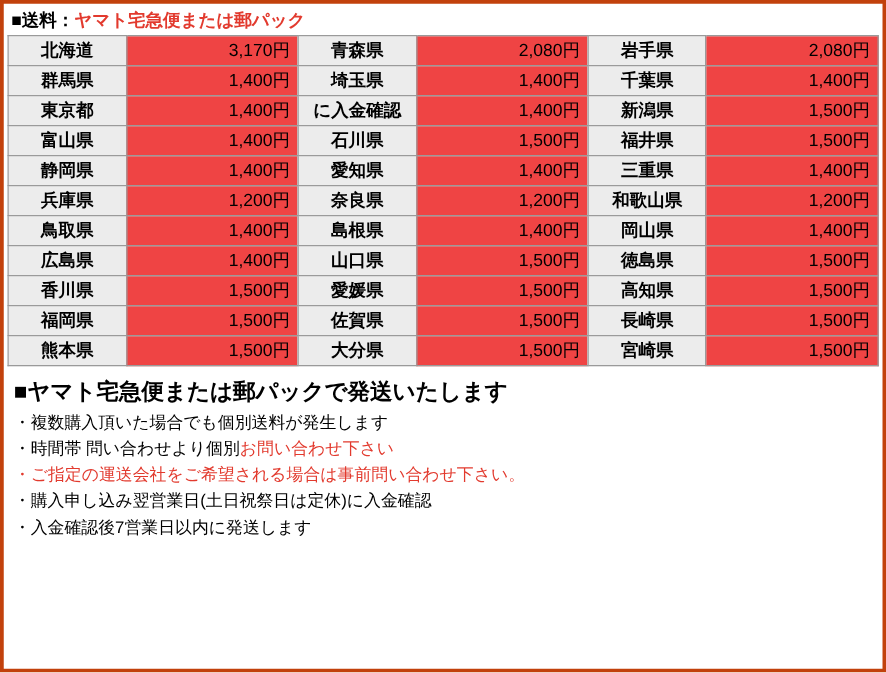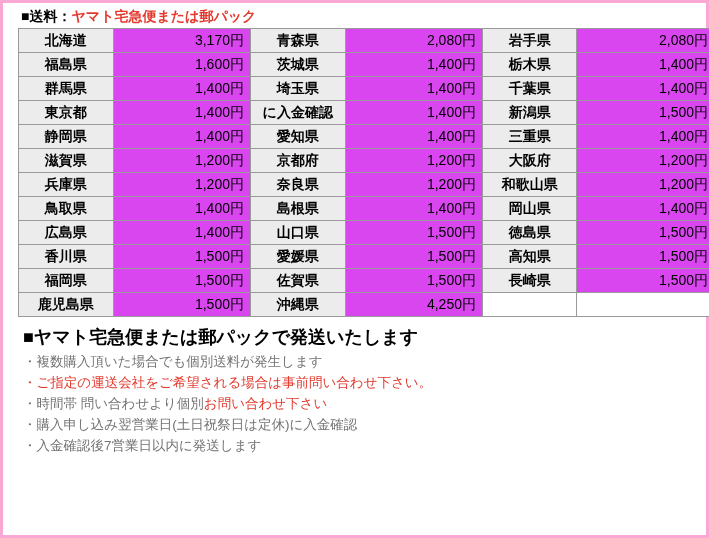--- a/index.html
+++ b/index.html
@@ -12,23 +12,22 @@
     background: #ffffff;
     font-family: "Liberation Sans", sans-serif;
     color: #000000;
     overflow: hidden;
   }
   .page {
     position: relative;
     width: 709px;
     height: 538px;
     box-sizing: border-box;
-    border: 3px solid #f9a8d4;
+    border: 3px solid #c2410c;
     background: #ffffff;
-    padding-left: 12px;
   }
   .header {
     padding: 4px 0 2px 6px;
     font-size: 14px;
     font-weight: bold;
     line-height: 18px;
     white-space: nowrap;
   }
   .header .label-black { color: #000000; }
   .header .label-red { color: #e23a2e; }
@@ -46,21 +45,21 @@
     padding: 0 6px;
     box-sizing: border-box;
   }
   td.pref {
     background: #ececec;
     text-align: center;
     font-weight: bold;
     width: 88px;
   }
   td.fee {
-    background: #d946ef;
+    background: #ef4444;
     text-align: right;
     width: 128px;
   }
   td.empty {
     background: #ffffff;
   }
 
   .notes {
     margin: 10px 0 0 8px;
   }
@@ -69,21 +68,21 @@
     font-weight: bold;
     line-height: 21px;
     margin-bottom: 3px;
   }
   .notes .note-line {
     font-size: 13.5px;
     line-height: 21px;
     white-space: nowrap;
   }
   .red { color: #e23a2e; }
-  .blk { color: #737373; }
+  .blk { color: #000000; }
 </style>
 </head>
 <body>
 
 <div class="page">
 
   <div class="header">
     <span class="label-black">■送料：</span><span class="label-red">ヤマト宅急便または郵パック</span>
   </div>
 
@@ -91,58 +90,50 @@
     <tbody>
       <tr>
         <td class="pref">北海道</td>
         <td class="fee">3,170円</td>
         <td class="pref">青森県</td>
         <td class="fee">2,080円</td>
         <td class="pref">岩手県</td>
         <td class="fee">2,080円</td>
       </tr>
       <tr>
-        <td class="pref">福島県</td>
-        <td class="fee">1,600円</td>
-        <td class="pref">茨城県</td>
-        <td class="fee">1,400円</td>
-        <td class="pref">栃木県</td>
-        <td class="fee">1,400円</td>
-      </tr>
-      <tr>
         <td class="pref">群馬県</td>
         <td class="fee">1,400円</td>
         <td class="pref">埼玉県</td>
         <td class="fee">1,400円</td>
         <td class="pref">千葉県</td>
         <td class="fee">1,400円</td>
       </tr>
       <tr>
         <td class="pref">東京都</td>
         <td class="fee">1,400円</td>
         <td class="pref">に入金確認</td>
         <td class="fee">1,400円</td>
         <td class="pref">新潟県</td>
         <td class="fee">1,500円</td>
       </tr>
       <tr>
+        <td class="pref">富山県</td>
+        <td class="fee">1,400円</td>
+        <td class="pref">石川県</td>
+        <td class="fee">1,500円</td>
+        <td class="pref">福井県</td>
+        <td class="fee">1,500円</td>
+      </tr>
+      <tr>
         <td class="pref">静岡県</td>
         <td class="fee">1,400円</td>
         <td class="pref">愛知県</td>
         <td class="fee">1,400円</td>
         <td class="pref">三重県</td>
         <td class="fee">1,400円</td>
-      </tr>
-      <tr>
-        <td class="pref">滋賀県</td>
-        <td class="fee">1,200円</td>
-        <td class="pref">京都府</td>
-        <td class="fee">1,200円</td>
-        <td class="pref">大阪府</td>
-        <td class="fee">1,200円</td>
       </tr>
       <tr>
         <td class="pref">兵庫県</td>
         <td class="fee">1,200円</td>
         <td class="pref">奈良県</td>
         <td class="fee">1,200円</td>
         <td class="pref">和歌山県</td>
         <td class="fee">1,200円</td>
       </tr>
       <tr>
@@ -171,42 +162,42 @@
       </tr>
       <tr>
         <td class="pref">福岡県</td>
         <td class="fee">1,500円</td>
         <td class="pref">佐賀県</td>
         <td class="fee">1,500円</td>
         <td class="pref">長崎県</td>
         <td class="fee">1,500円</td>
       </tr>
       <tr>
-        <td class="pref">鹿児島県</td>
-        <td class="fee">1,500円</td>
-        <td class="pref">沖縄県</td>
-        <td class="fee">4,250円</td>
-        <td class="empty"></td>
-        <td class="empty"></td>
+        <td class="pref">熊本県</td>
+        <td class="fee">1,500円</td>
+        <td class="pref">大分県</td>
+        <td class="fee">1,500円</td>
+        <td class="pref">宮崎県</td>
+        <td class="fee">1,500円</td>
       </tr>
     </tbody>
   </table>
 
   <div class="notes">
     <div class="note-head">■ヤマト宅急便または郵パックで発送いたします</div>
     <div class="note-line">
       <span class="blk">・複数購入頂いた場合でも個別送料が発生します</span>
     </div>
     <div class="note-line">
+      <span class="blk">・時間帯 問い合わせより個別</span><span class="red">お問い合わせ下さい</span>
+    </div>
+    <div class="note-line">
       <span class="red">・ご指定の運送会社をご希望される場合は事前問い合わせ下さい。</span>
     </div>
     <div class="note-line">
-      <span class="blk">・時間帯 問い合わせより個別</span><span class="red">お問い合わせ下さい</span>
-    </div>
-    <div class="note-line">
       <span class="blk">・購入申し込み翌営業日(土日祝祭日は定休)に入金確認</span>
     </div>
     <div class="note-line">
       <span class="blk">・入金確認後7営業日以内に発送します</span>
     </div>
 
   </div>
 
 </div>
 

